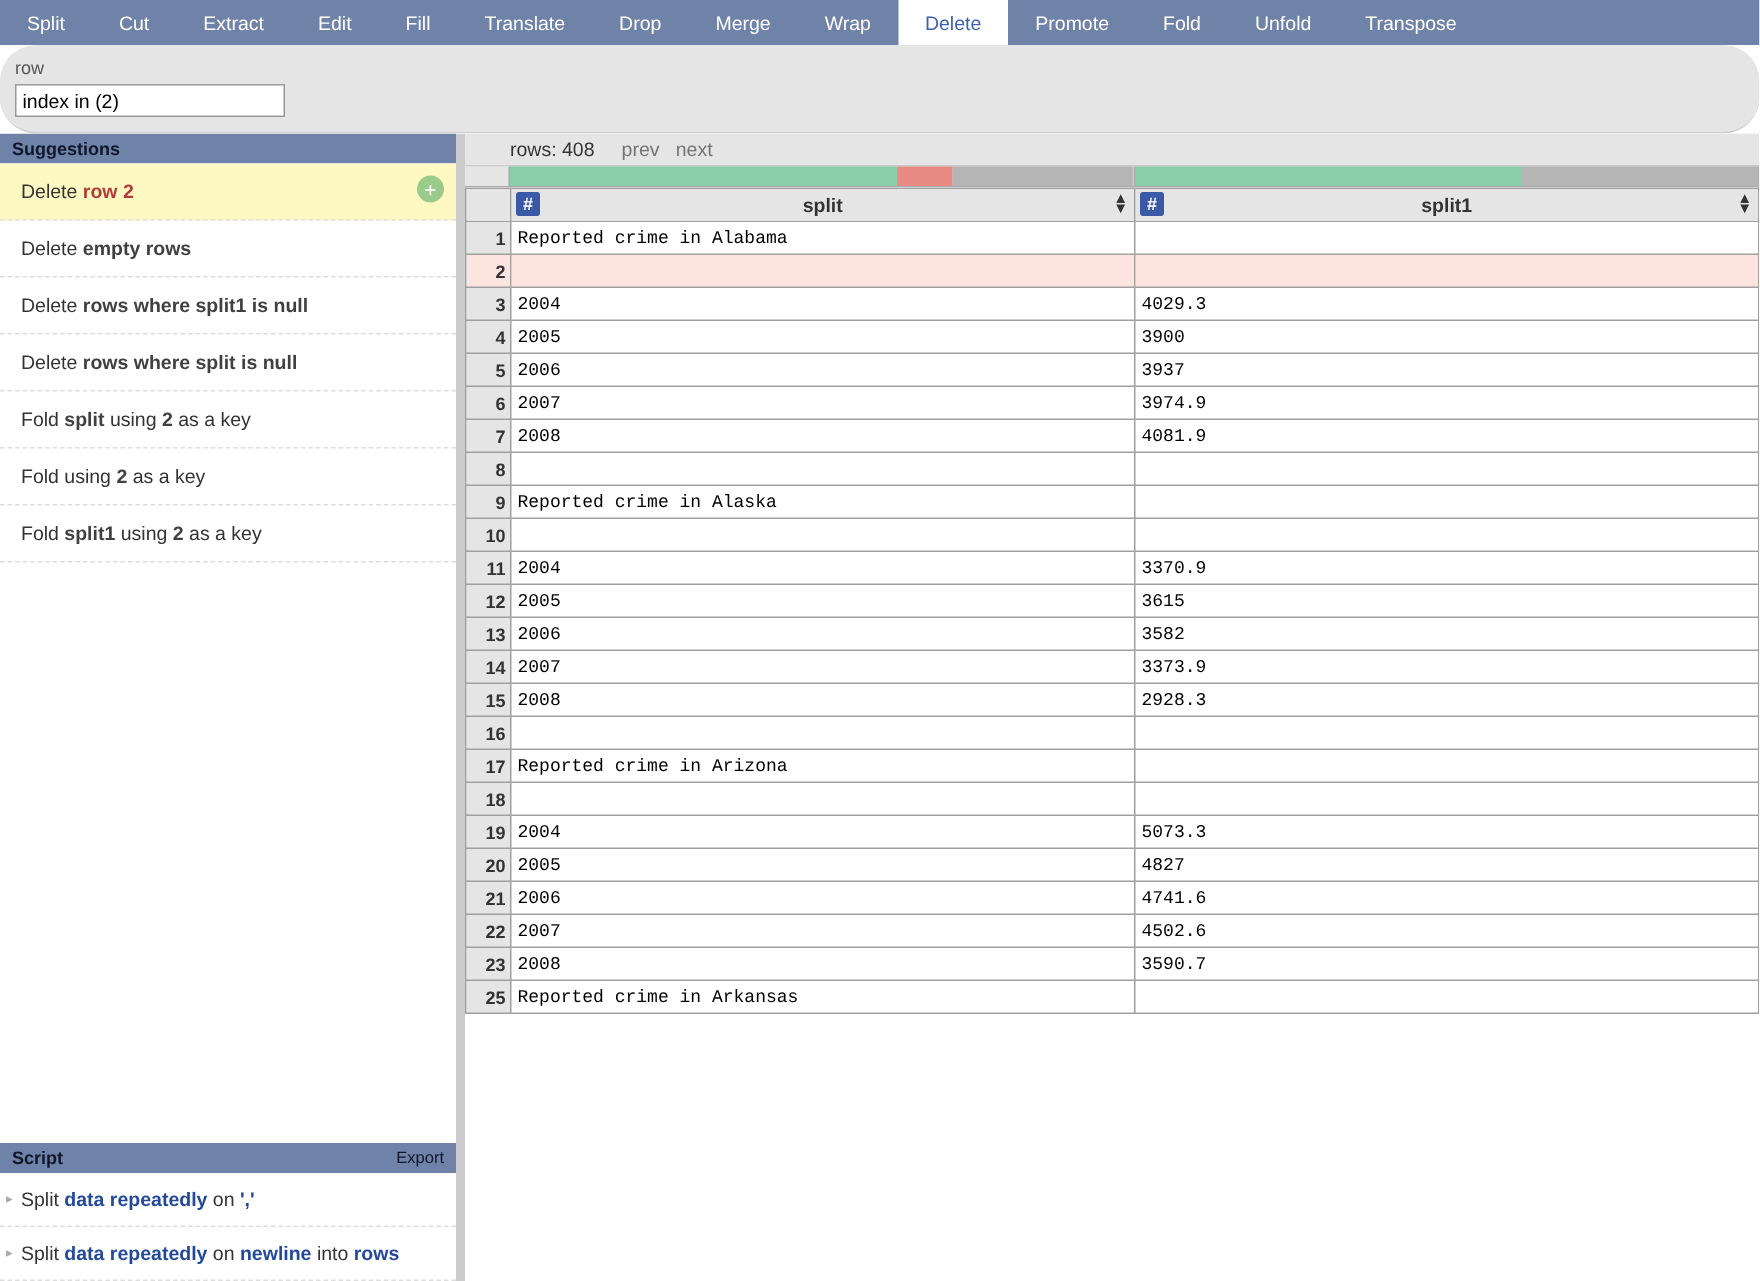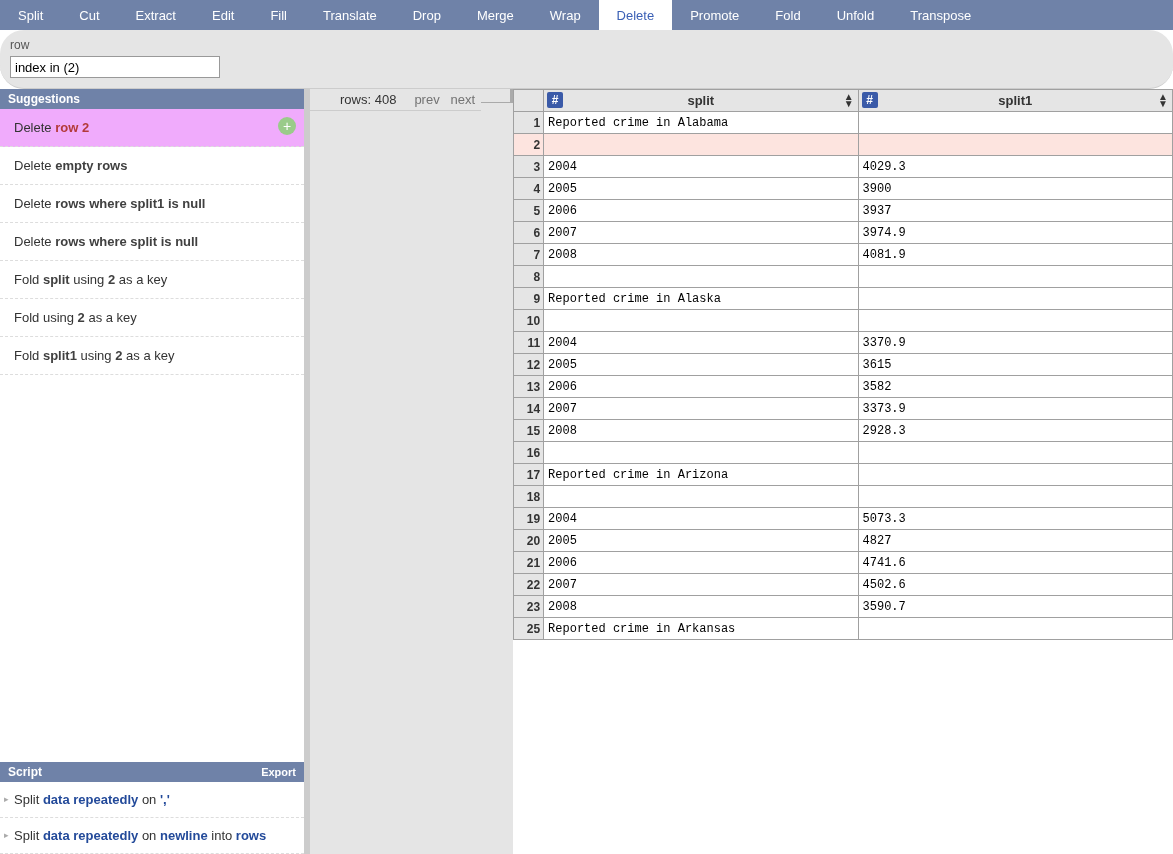--- a/index.html
+++ b/index.html
@@ -30,21 +30,21 @@
   padding: 8px 10px 10px 10px;
   border-bottom: 1px solid #ccc;
   border-radius: 24px;
 }
 .subbar-label {
   font-size: 12px;
   color: #555;
   margin-bottom: 4px;
 }
 .subbar-input {
-  width: 210px;
+  width: 180px;
   height: 22px;
   font-size: 13px;
   padding: 2px 4px;
   border: 1px solid #999;
   background: #fff;
 }
 
 .main {
   flex: 1;
   display: flex;
@@ -54,49 +54,49 @@
 .sidebar {
   width: 310px;
   display: flex;
   flex-direction: column;
   border-right: 6px solid #ccc;
   background: #fff;
 }
 
 .panel-header {
   background: #6f82a8;
-  color: #ffffff;
+  color: #0f172a;
   font-weight: bold;
   font-size: 12px;
   padding: 3px 8px;
   display: flex;
   justify-content: space-between;
   align-items: center;
 }
 .panel-header .export {
-  font-weight: bold;
+  font-weight: normal;
   font-size: 11px;
   cursor: pointer;
 }
 
 .suggestions-body {
   flex: 1;
   overflow-y: auto;
   background: #fff;
 }
 .suggest-item {
   padding: 11px 14px;
   border-bottom: 1px dashed #ddd;
   font-size: 13px;
   color: #333;
   cursor: pointer;
   position: relative;
 }
 .suggest-item.active {
-  background: #f0abfc;
+  background: #fef9c3;
 }
 .suggest-item .strong {
   color: #404040;
   font-weight: bold;
 }
 .suggest-item.active .strong { color: #b33a3a; }
 .plus-icon {
   position: absolute;
   right: 8px;
   top: 8px;
@@ -125,21 +125,21 @@
   font-size: 9px;
   position: absolute;
   left: 4px;
   top: 12px;
 }
 .script-item .strong { color: #234a9a; font-weight: bold; }
 
 .content {
   flex: 1;
   display: flex;
-  flex-direction: row;
+  flex-direction: column;
   overflow: hidden;
   background: #e5e5e5;
 }
 
 .table-topbar {
   background: #e5e5e5;
   padding: 2px 6px 2px 30px;
   font-size: 13px;
   color: #333;
   display: flex;

